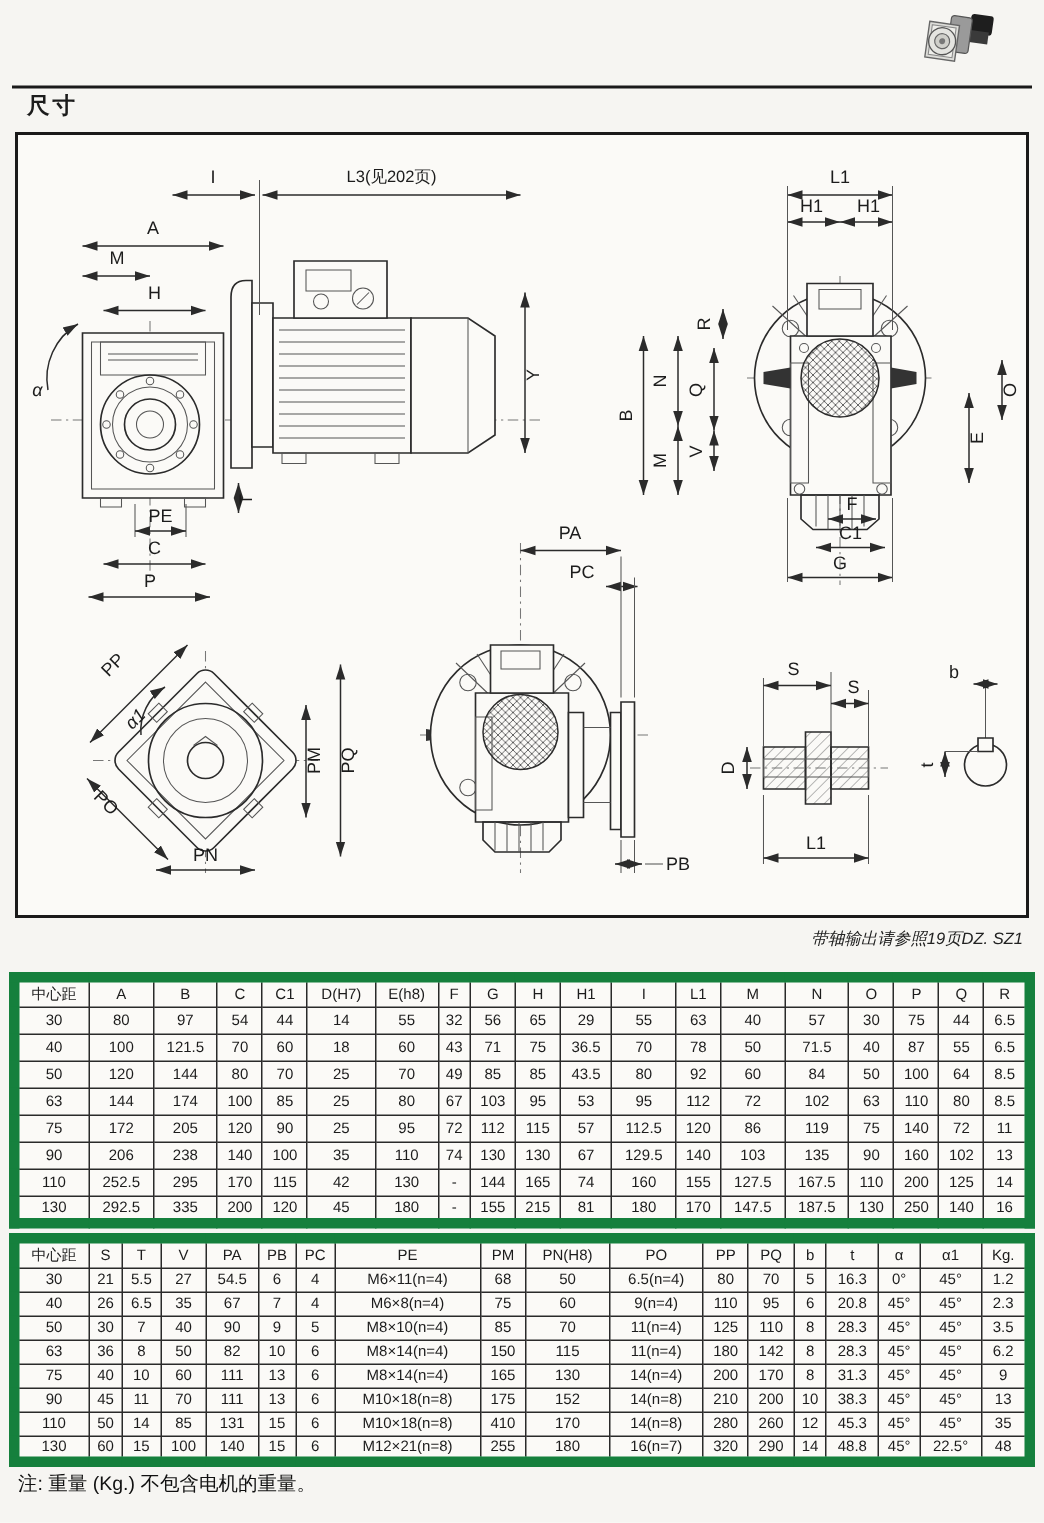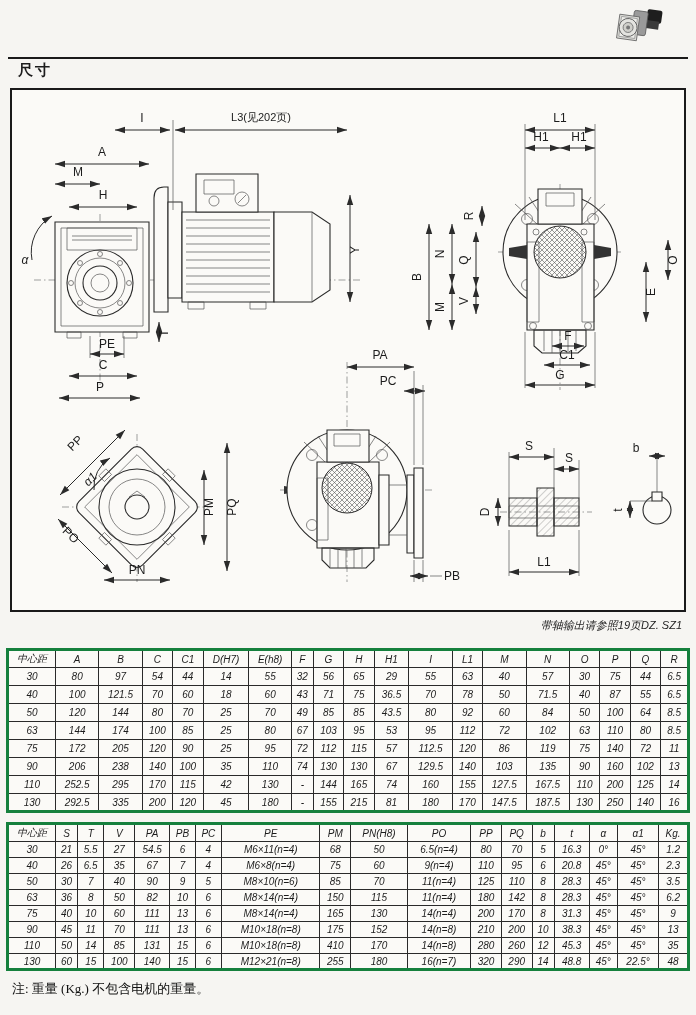--- a/index.html
+++ b/index.html
@@ -9,23 +9,23 @@
   .page-title{position:absolute;left:18px;top:61px;font-size:15px;font-weight:bold;letter-spacing:2px;}
   .logo{position:absolute;left:612px;top:4px;width:54px;height:50px;}
   .drawing-box{position:absolute;left:10px;top:88px;width:676px;height:524px;border:2px solid #1a1a1a;box-sizing:border-box;background:#fbfaf7;}
   .shaft-note{position:absolute;right:14px;top:618px;font-size:11px;color:#222;font-style:italic;}
   .tbl{position:absolute;left:6px;width:684px;border-collapse:collapse;table-layout:auto;background:#fbfaf7;}
   #table1{top:648px;}
   #table2{top:822px;}
   .tbl th,.tbl td{border:1px solid #2a2a2a;font-size:10px;font-weight:normal;text-align:center;padding:1px 1px;white-space:nowrap;}
   #table1 tr{height:18px;}
   #table2 tr{height:16px;}
-  .tbl{border:3px solid #15803d;font-style:italic;}
+  .tbl{border:7px solid #15803d;}
   #table1 th:first-child,#table2 th:first-child{width:44px;}
-  .bottom-note{position:absolute;left:12px;top:980px;font-size:13px;color:#111;font-family:Liberation Serif, serif;}
+  .bottom-note{position:absolute;left:12px;top:980px;font-size:13px;color:#111;}
   svg text{font-family:"Liberation Sans",sans-serif;font-size:12px;fill:#1c1c1c;}
   svg .cn{font-size:11px;}
   svg .it{font-style:italic;}
   svg line,svg path,svg rect,svg circle,svg polygon,svg polyline{vector-effect:non-scaling-stroke;}
   .ol{stroke:#2b2b2b;stroke-width:1.1;fill:none;}
   .olf{stroke:#2b2b2b;stroke-width:1.1;fill:#fbfaf7;}
   .thin{stroke:#555;stroke-width:0.7;fill:none;}
   .cl{stroke:#777;stroke-width:0.7;stroke-dasharray:7 3 1.5 3;fill:none;}
   .dim,.dim1{stroke:#2b2b2b;stroke-width:1;fill:none;}
   .dark{fill:#333;stroke:none;}
@@ -575,21 +575,21 @@
           <td>2.3</td>
         </tr>
         <tr>
           <td>50</td>
           <td>30</td>
           <td>7</td>
           <td>40</td>
           <td>90</td>
           <td>9</td>
           <td>5</td>
-          <td>M8×10(n=6)</td>
+          <td>M8×10(n=4)</td>
           <td>85</td>
           <td>70</td>
           <td>11(n=4)</td>
           <td>125</td>
           <td>110</td>
           <td>8</td>
           <td>28.3</td>
           <td>45°</td>
           <td>45°</td>
           <td>3.5</td>

